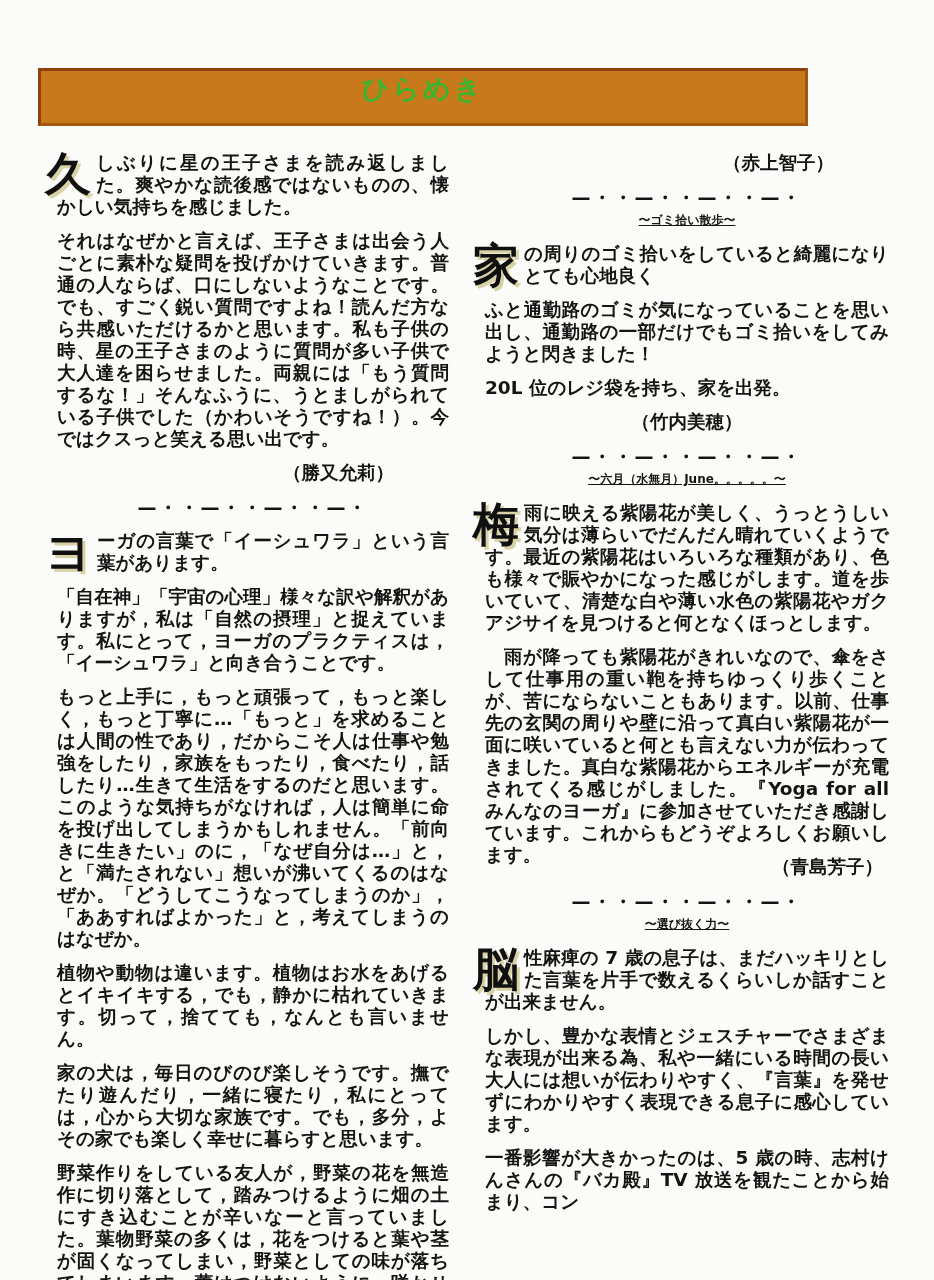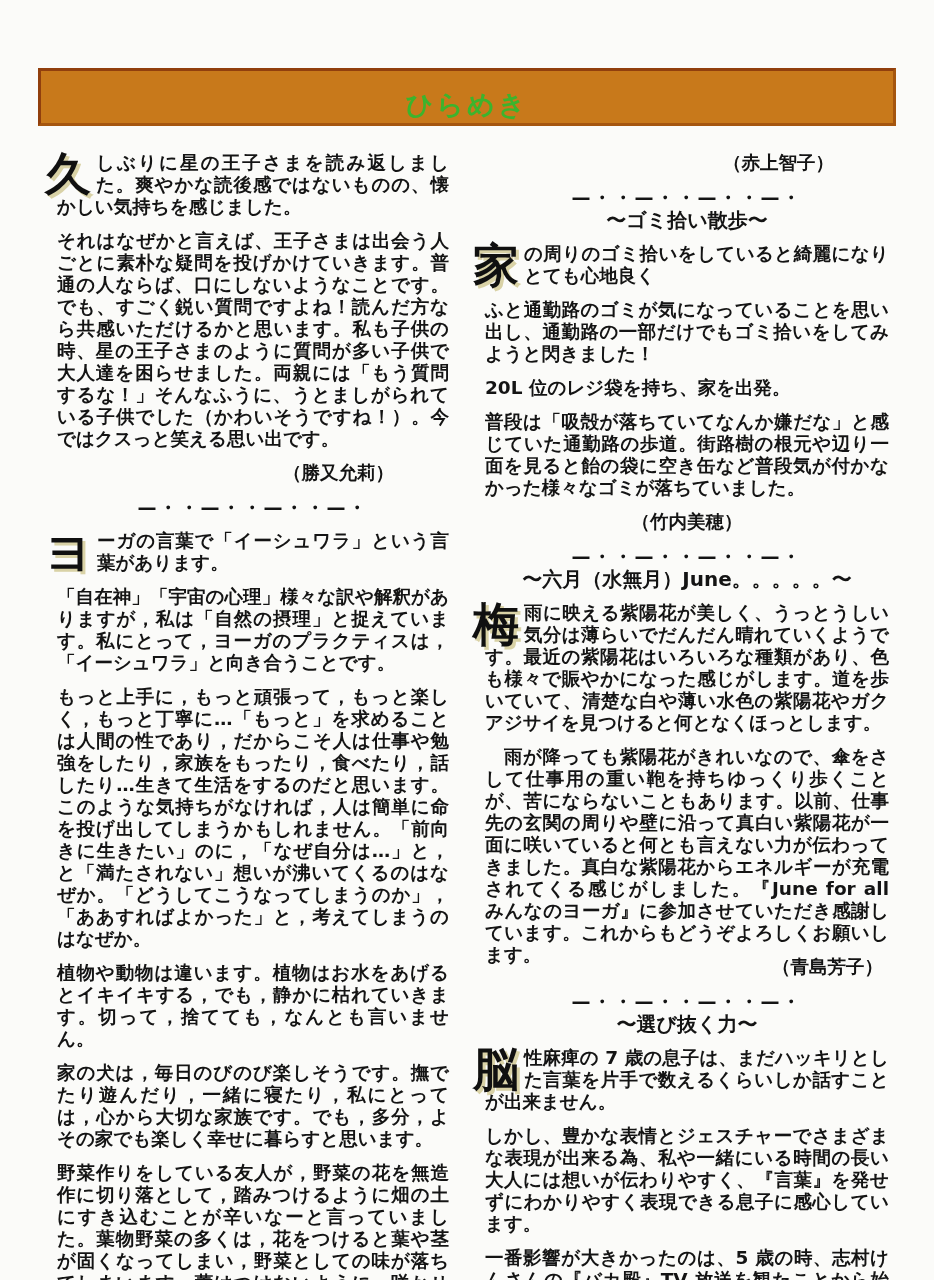--- a/index.html
+++ b/index.html
@@ -2,24 +2,24 @@
 <html lang="ja"><head>
 <meta charset="utf-8">
 <style>
   html,body{margin:0;padding:0;}
   body{
     width:934px;height:1280px;overflow:hidden;background:#fbfbf9;
     font-family:"DejaVu Sans","Liberation Sans",sans-serif;
     font-weight:bold;color:#141414;position:relative;
   }
   .banner{
-    position:absolute;left:38px;top:68px;width:858px;height:58px;
+    position:absolute;left:38px;top:68px;width:770px;height:58px;
     background:#c8791b;border:3px solid #913f0d;border-right-color:#a5560f;
     border-bottom-color:#a5560f;box-sizing:border-box;
-    display:flex;align-items:flex-end;justify-content:center;
+    display:flex;align-items:flex-start;justify-content:center;
   }
   .banner-title{
     color:#3cb42d;font-size:27px;letter-spacing:3px;font-weight:bold;
   }
   .content{
     position:absolute;left:45px;top:140px;width:856px;
     display:flex;gap:12px;
   }
   .col{font-size:18.5px;line-height:22px;}
   .col-left{width:416px;}
@@ -30,21 +30,21 @@
     font-weight:bold;color:#101010;
     text-shadow:3px 3px 0 #d9d2a6;
   }
   .sig-right{text-align:right;padding-right:55px;}
   .sig-left{text-align:center;}
   .sig-overlap{text-align:right;padding-right:6px;margin-top:-22px;}
   .divider{
     text-align:center;font-weight:bold;letter-spacing:2px;
     margin:2px 0 1px 0;font-size:19px;
   }
-  .heading{text-align:center;font-size:20px;margin:0;}
+  .heading{text-align:center;font-size:12px;margin:0;text-decoration:underline;}
   .lead-wrap{overflow:visible;}
 </style>
 </head>
 <body>
 
 <div class="banner">
   <span class="banner-title">ひらめき</span>
 </div>
 
 <div class="content">
@@ -78,31 +78,30 @@
 
     <p class="divider">—・・—・・—・・—・</p>
     <p class="heading">〜ゴミ拾い散歩〜</p>
 
     <div class="lead-wrap">
       <span class="dropcap">家</span>
       <p>の周りのゴミ拾いをしていると綺麗になりとても心地良く</p>
     </div>
     <p>ふと通勤路のゴミが気になっていることを思い出し、通勤路の一部だけでもゴミ拾いをしてみようと閃きました！</p>
     <p>20L 位のレジ袋を持ち、家を出発。</p>
-    <p>普段は「吸殻が落ちていてなんか嫌だな」と感じていた通勤路の歩道。街路樹の根元や辺り一面を見ると飴の袋に空き缶など普段気が付かなかった様々なゴミが落ちていました。</p>
     <p class="sig-left">（竹内美穂）</p>
 
     <p class="divider">—・・—・・—・・—・</p>
     <p class="heading">〜六月（水無月）June。。。。。〜</p>
 
     <div class="lead-wrap">
       <span class="dropcap">梅</span>
       <p>雨に映える紫陽花が美しく、うっとうしい気分は薄らいでだんだん晴れていくようです。最近の紫陽花はいろいろな種類があり、色も様々で賑やかになった感じがします。道を歩いていて、清楚な白や薄い水色の紫陽花やガクアジサイを見つけると何となくほっとします。</p>
     </div>
-    <p>　雨が降っても紫陽花がきれいなので、傘をさして仕事用の重い鞄を持ちゆっくり歩くことが、苦にならないこともあります。以前、仕事先の玄関の周りや壁に沿って真白い紫陽花が一面に咲いていると何とも言えない力が伝わってきました。真白な紫陽花からエネルギーが充電されてくる感じがしました。『June for all　みんなのヨーガ』に参加させていただき感謝しています。これからもどうぞよろしくお願いします。</p>
+    <p>　雨が降っても紫陽花がきれいなので、傘をさして仕事用の重い鞄を持ちゆっくり歩くことが、苦にならないこともあります。以前、仕事先の玄関の周りや壁に沿って真白い紫陽花が一面に咲いていると何とも言えない力が伝わってきました。真白な紫陽花からエネルギーが充電されてくる感じがしました。『Yoga for all　みんなのヨーガ』に参加させていただき感謝しています。これからもどうぞよろしくお願いします。</p>
     <p class="sig-overlap">（青島芳子）</p>
 
     <p class="divider">—・・—・・—・・—・</p>
     <p class="heading">〜選び抜く力〜</p>
 
     <div class="lead-wrap">
       <span class="dropcap">脳</span>
       <p>性麻痺の 7 歳の息子は、まだハッキリとした言葉を片手で数えるくらいしか話すことが出来ません。</p>
     </div>
     <p>しかし、豊かな表情とジェスチャーでさまざまな表現が出来る為、私や一緒にいる時間の長い大人には想いが伝わりやすく、『言葉』を発せずにわかりやすく表現できる息子に感心しています。</p>

